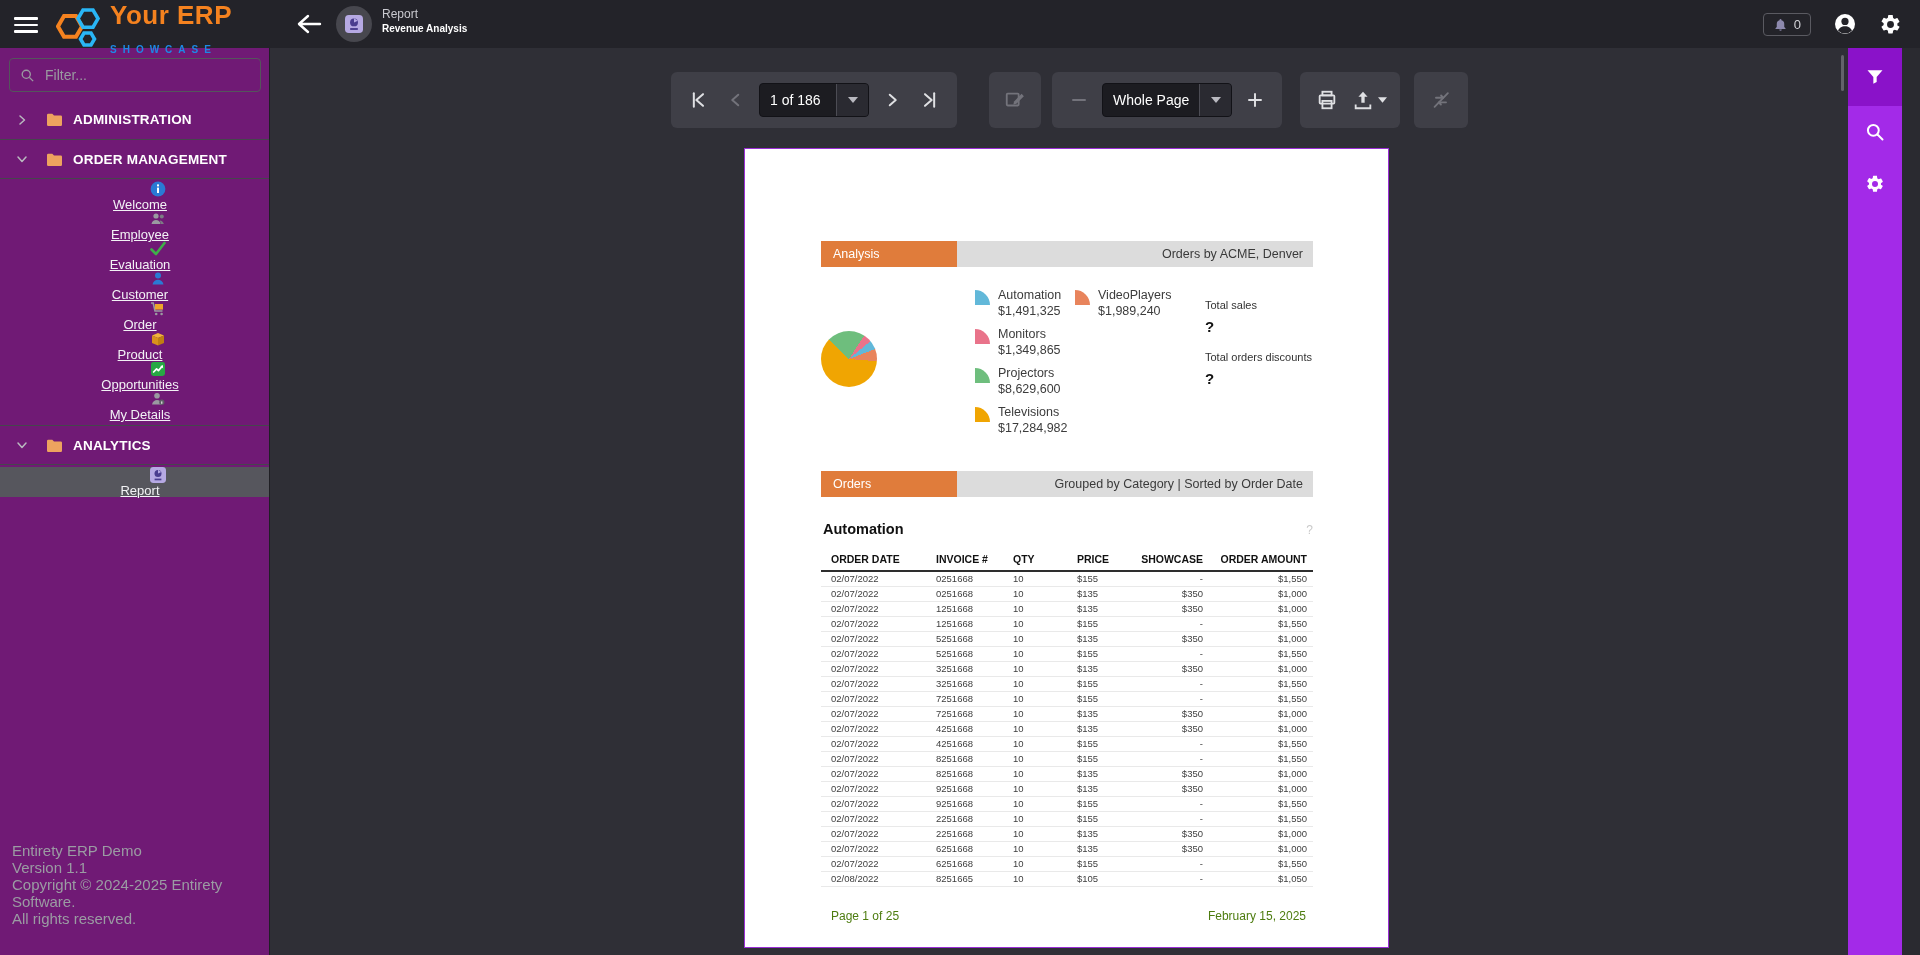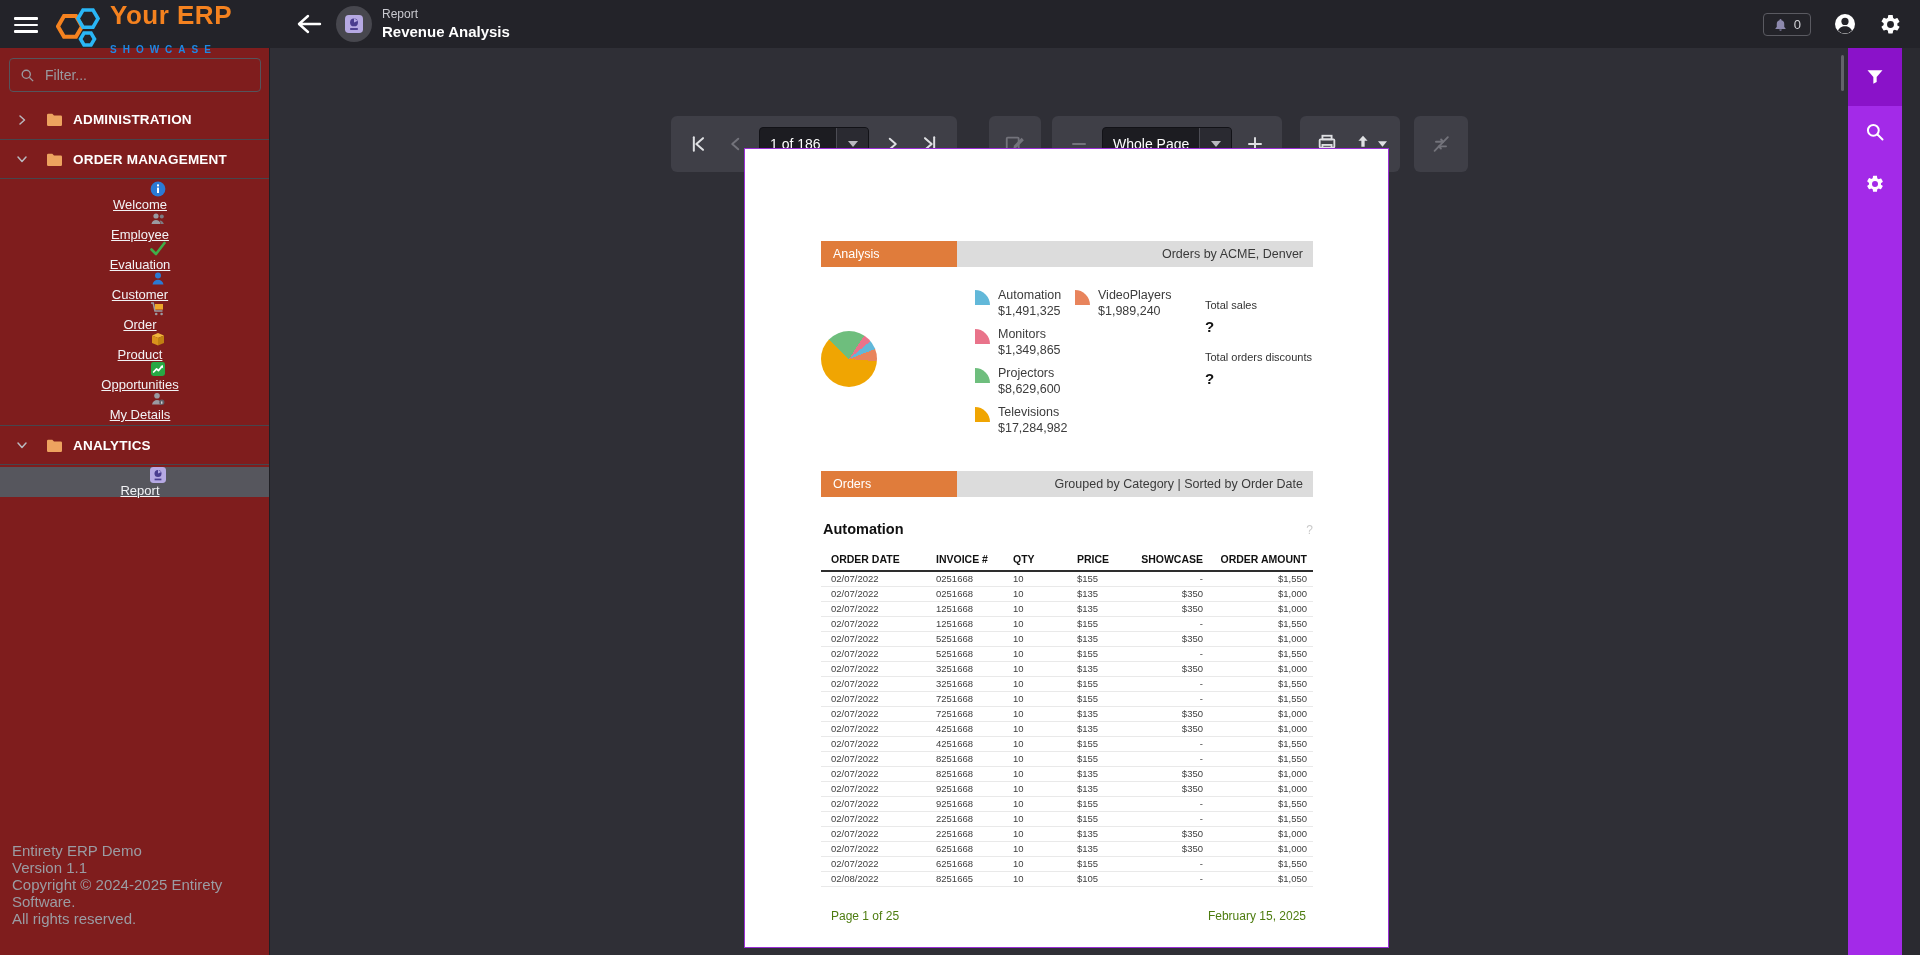--- a/index.html
+++ b/index.html
@@ -12,46 +12,46 @@
   .burger{position:absolute;left:14px;top:13px;width:24px;height:22px;cursor:pointer;}
   .burger span{display:block;height:2.5px;background:#fff;margin:4px 0;border-radius:1px;}
   .logo{position:absolute;left:56px;top:2px;display:flex;align-items:center;}
   .logo-text{margin-left:8px;line-height:1;}
   .logo-main{font-size:26px;font-weight:bold;color:#f5821f;letter-spacing:.5px;}
   .logo-sub{font-size:10px;font-weight:bold;color:#1e88e5;letter-spacing:6px;margin-top:17px;}
   .backbtn{position:absolute;left:294px;top:9px;width:30px;height:30px;display:flex;align-items:center;justify-content:center;cursor:pointer;color:#fff;}
   .ctx-avatar{position:absolute;left:336px;top:6px;width:36px;height:36px;border-radius:50%;background:#47474e;display:flex;align-items:center;justify-content:center;}
   .ctx-text{position:absolute;left:382px;top:7px;color:#fff;}
   .ctx-label{font-size:12px;color:#c9c9cf;}
-  .ctx-title{font-size:15px;font-weight:bold;margin-top:2px;}
+  .ctx-title{font-size:10px;font-weight:bold;margin-top:2px;}
   .top-right{position:absolute;right:18px;top:0;height:48px;display:flex;align-items:center;gap:22px;}
   .bell-box{display:flex;align-items:center;gap:6px;border:1px solid #5a5a61;border-radius:4px;padding:3px 9px;cursor:pointer;}
   .bell-count{color:#d2d2d7;font-size:13px;}
   .ibtn{cursor:pointer;display:flex;align-items:center;justify-content:center;color:#e8e8ec;}
 
   
-  .sidebar{position:absolute;left:0;top:48px;width:270px;bottom:0;background:#7f1d1d;border-right:1px solid #1f1f24;}
+  .sidebar{position:absolute;left:0;top:48px;width:270px;bottom:0;background:#701a75;border-right:1px solid #1f1f24;}
   .filter-wrap{position:absolute;left:9px;top:10px;width:252px;height:34px;border:1px solid #55555c;border-radius:4px;display:flex;align-items:center;padding:0 10px;}
   .filter-wrap input{flex:1;background:transparent;border:none;outline:none;color:#e5e5ea;font-size:14px;margin-left:8px;font-family:"Liberation Sans",sans-serif;}
   .filter-wrap input::placeholder{color:#9a9aa0;}
   .tree{position:absolute;left:0;top:52px;right:0;}
   .sec{height:39px;display:flex;align-items:center;border-top:1px solid #46464d;cursor:pointer;}
   .sec:first-child{border-top:none;align-items:center;}
   .sec .chev{width:16px;margin-left:16px;color:#b9b9bf;display:flex;}
   .sec .fold{margin-left:14px;display:flex;}
   .sec .slabel{margin-left:10px;color:#fff;font-weight:bold;font-size:13.5px;letter-spacing:.2px;}
   .items{border-top:1px solid #46464d;padding:2px 0 4px 0;}
   .item{height:30px;display:flex;align-items:center;cursor:pointer;flex-direction:column;}
   .item.sel{background:#56565d;}
   .item .iico{width:17px;margin-left:48px;display:flex;}
   .item .ilabel{margin-left:11px;color:#f2f2f5;font-size:13px;text-decoration:underline;}
   .side-footer{position:absolute;left:12px;bottom:28px;color:#9b9ca3;font-size:15px;line-height:17px;}
 
   
-  .tb-group{position:absolute;top:72px;height:56px;background:#3f3f47;border-radius:6px;display:flex;align-items:center;padding:0 12px;gap:8px;margin-top:44px;}
+  .tb-group{position:absolute;top:72px;height:56px;background:#3f3f47;border-radius:6px;display:flex;align-items:center;padding:0 12px;gap:8px;}
   .tbtn{width:30px;height:30px;display:flex;align-items:center;justify-content:center;color:#dfe0e3;cursor:pointer;}
   .tbtn.dim{color:#73737b;}
   .combo{height:34px;background:#1c1c21;border:1px solid #121217;border-radius:4px;display:flex;align-items:stretch;overflow:hidden;}
   .combo input{width:76px;background:transparent;border:none;outline:none;color:#fff;font-size:14px;padding:0 10px;font-family:"Liberation Sans",sans-serif;}
   .combo input.wide{width:96px;}
   .combo .caret{width:32px;display:flex;align-items:center;justify-content:center;border-left:1px solid #4c4c54;color:#b9b9c0;cursor:pointer;background:#2a2a31;}
 
   
   .rail{position:absolute;right:18px;top:48px;width:54px;bottom:0;background:#a32ae8;}
   .rail-tab{height:58px;display:flex;align-items:center;justify-content:center;background:#8a12c9;cursor:pointer;color:#fff;}

